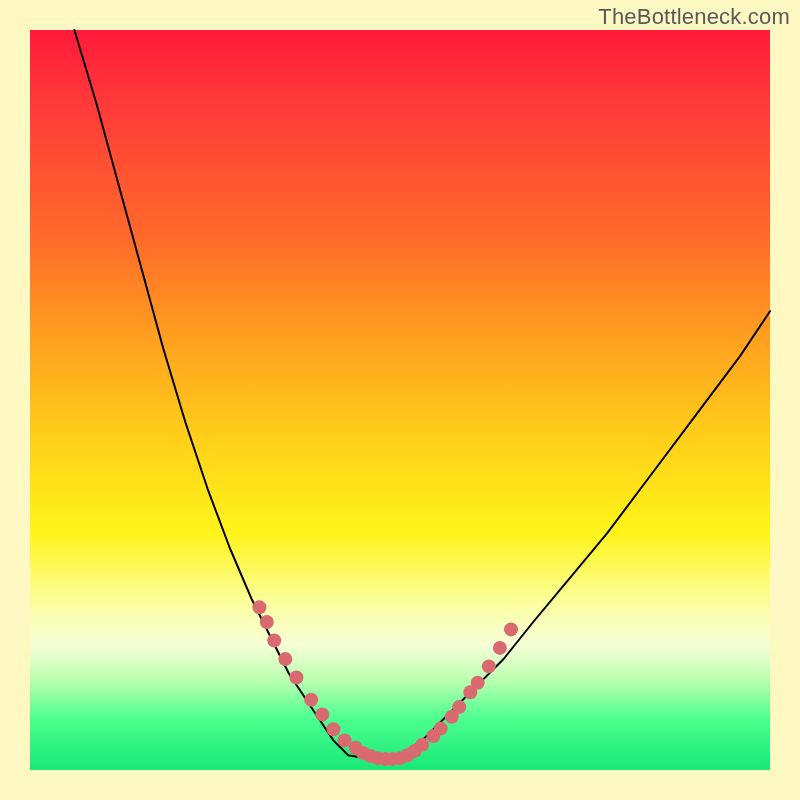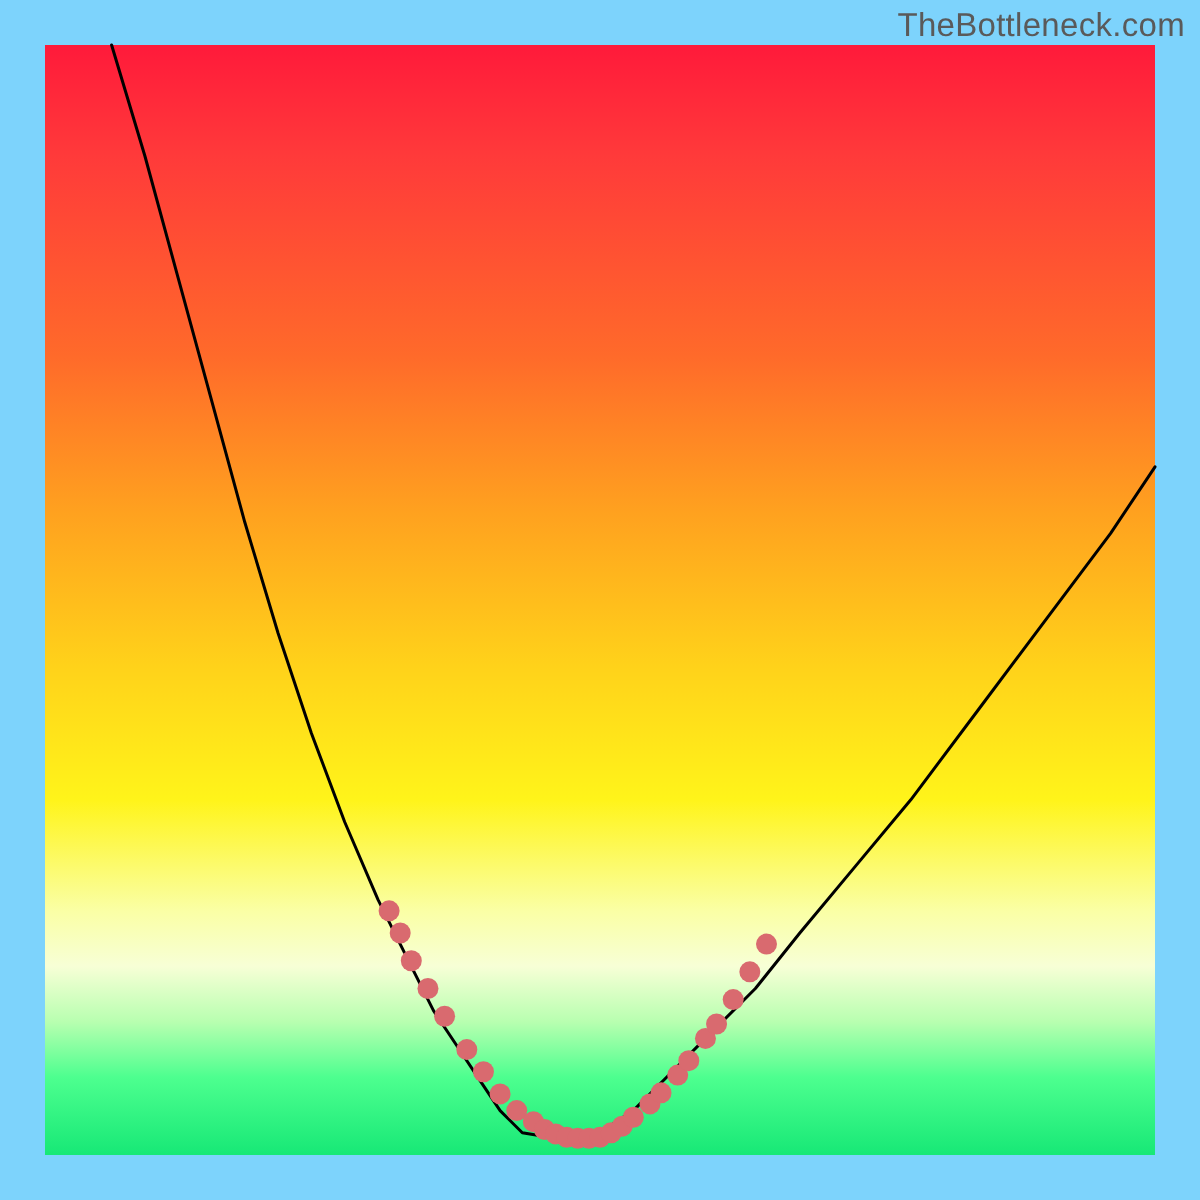--- a/index.html
+++ b/index.html
@@ -8,21 +8,21 @@
     width: 800px;
     height: 800px;
     overflow: hidden;
     background: #000;
     font-family: Arial, Helvetica, sans-serif;
   }
   .frame {
     position: relative;
     width: 800px;
     height: 800px;
-    background: #7dd3fc;
+    background: #fef9c3;
   }
   .plot {
     position: absolute;
     left: 30px;
     top: 30px;
     width: 740px;
     height: 740px;
     
     background: linear-gradient(
       to bottom,

